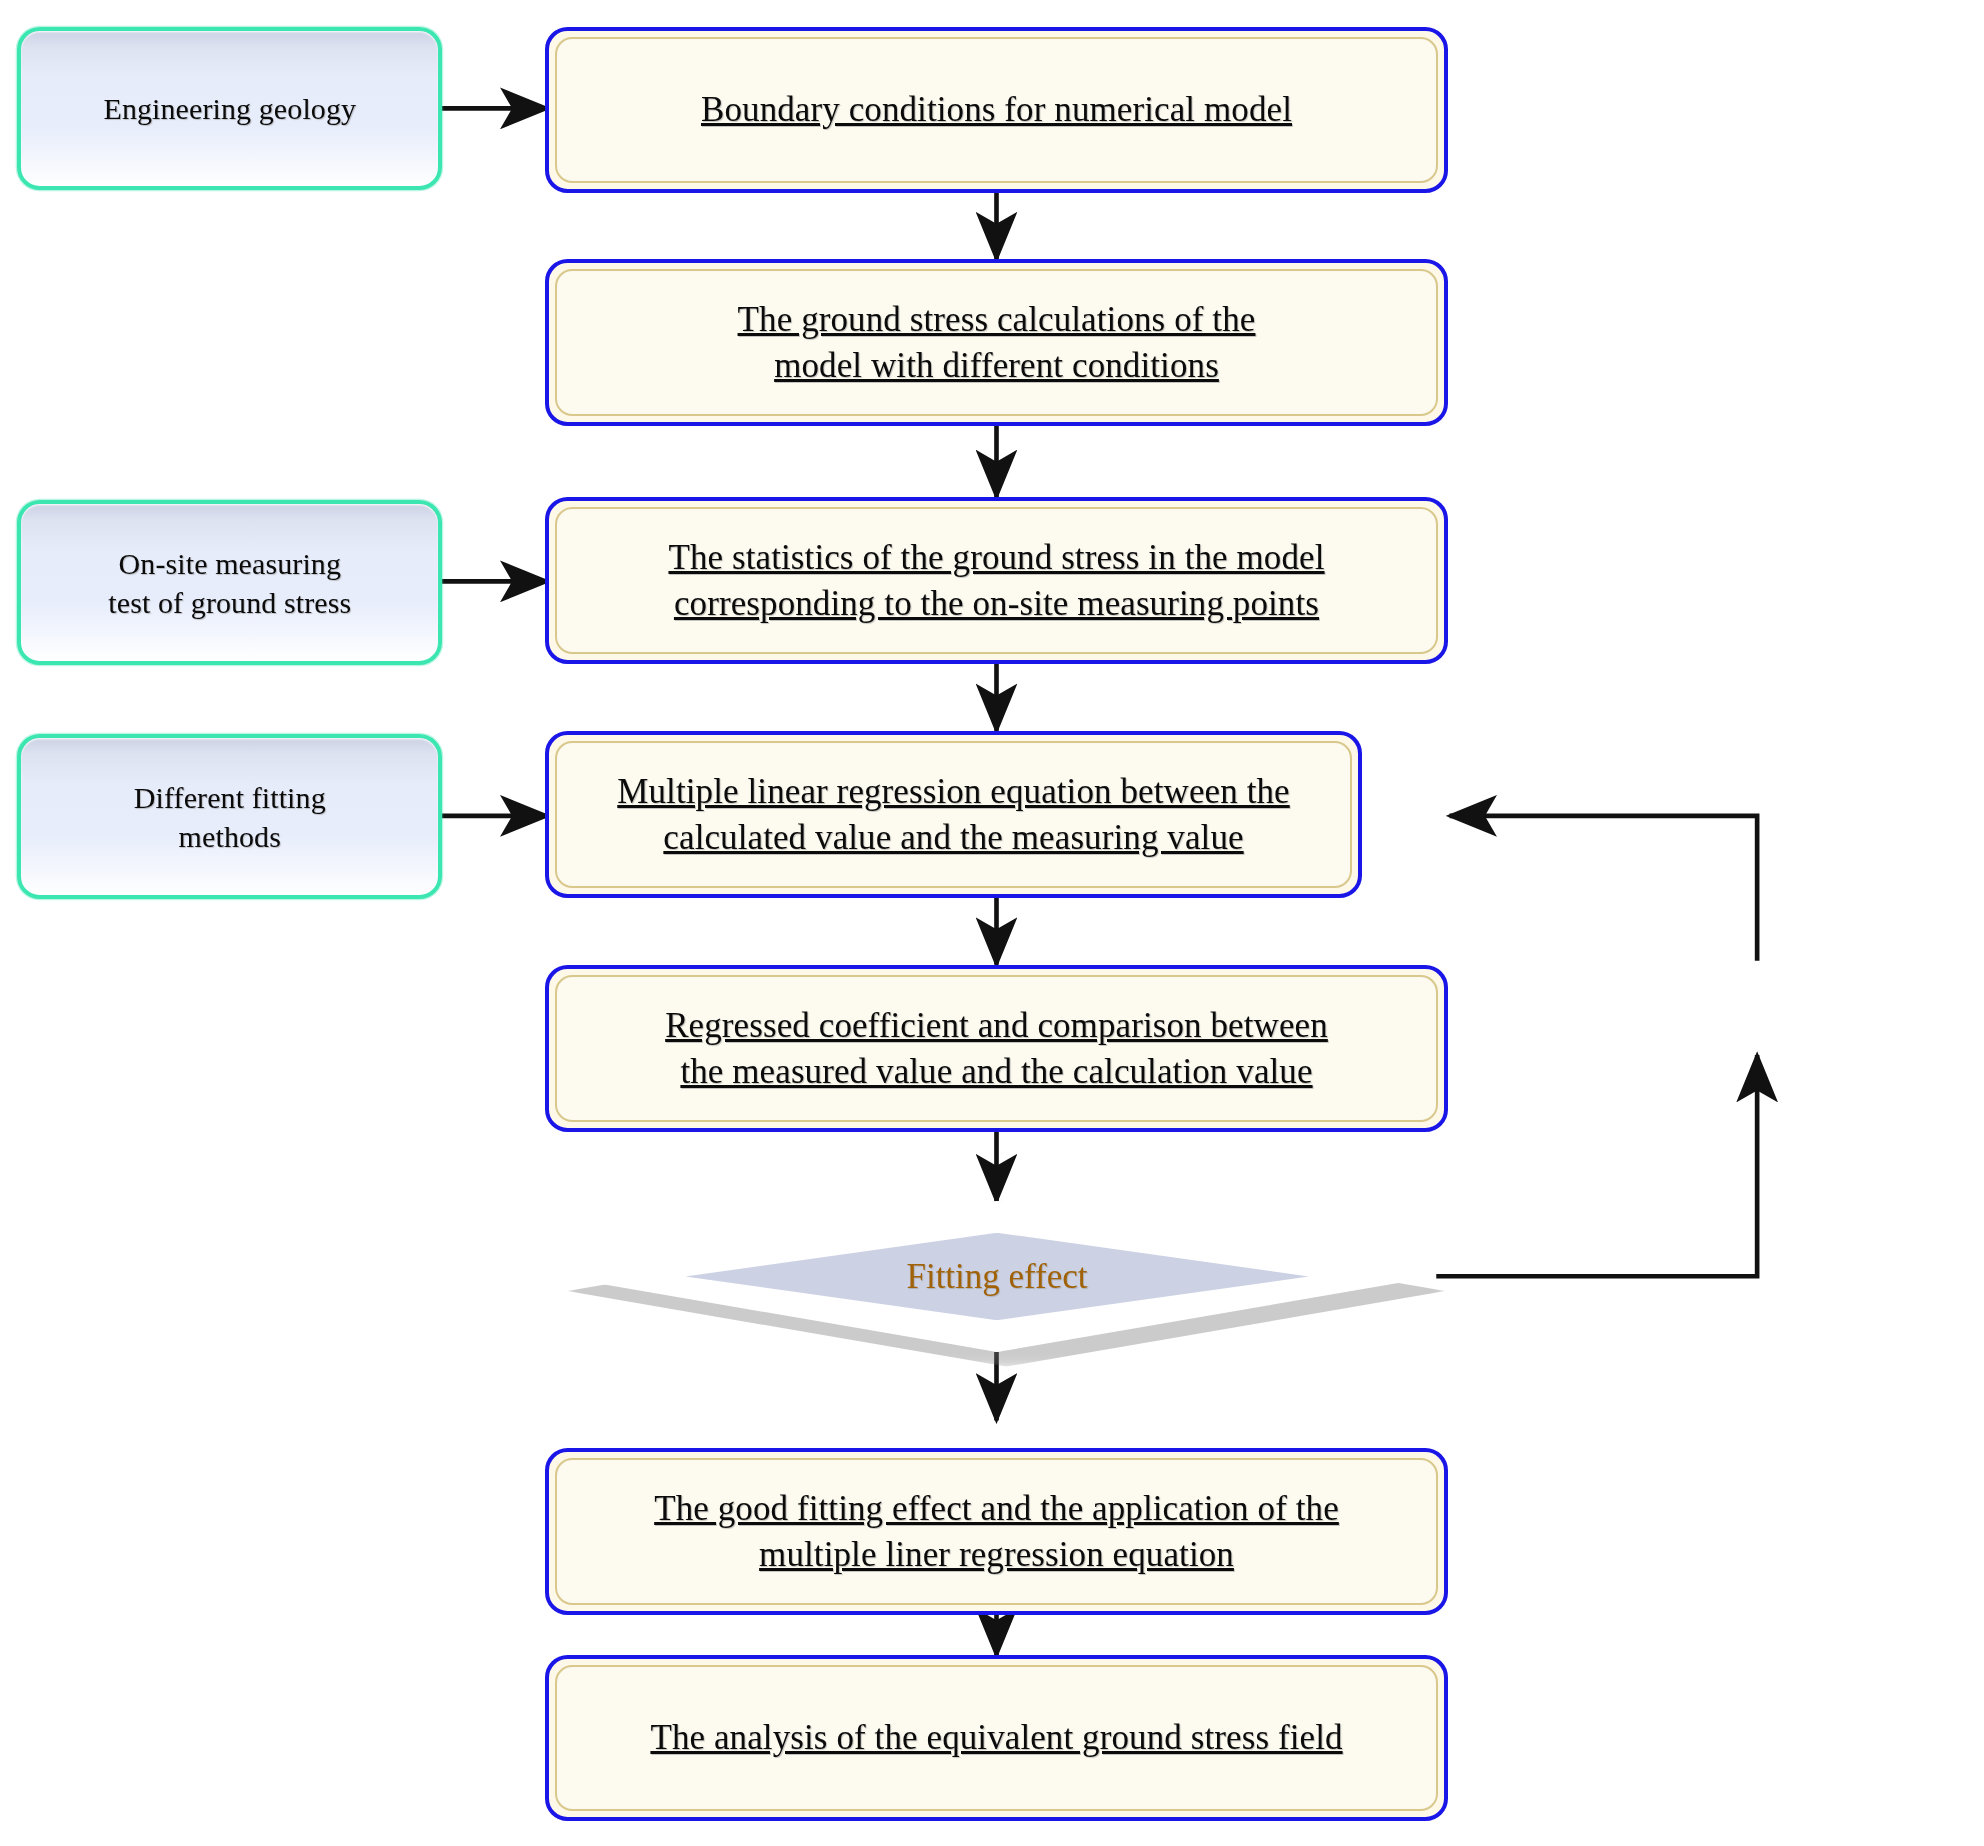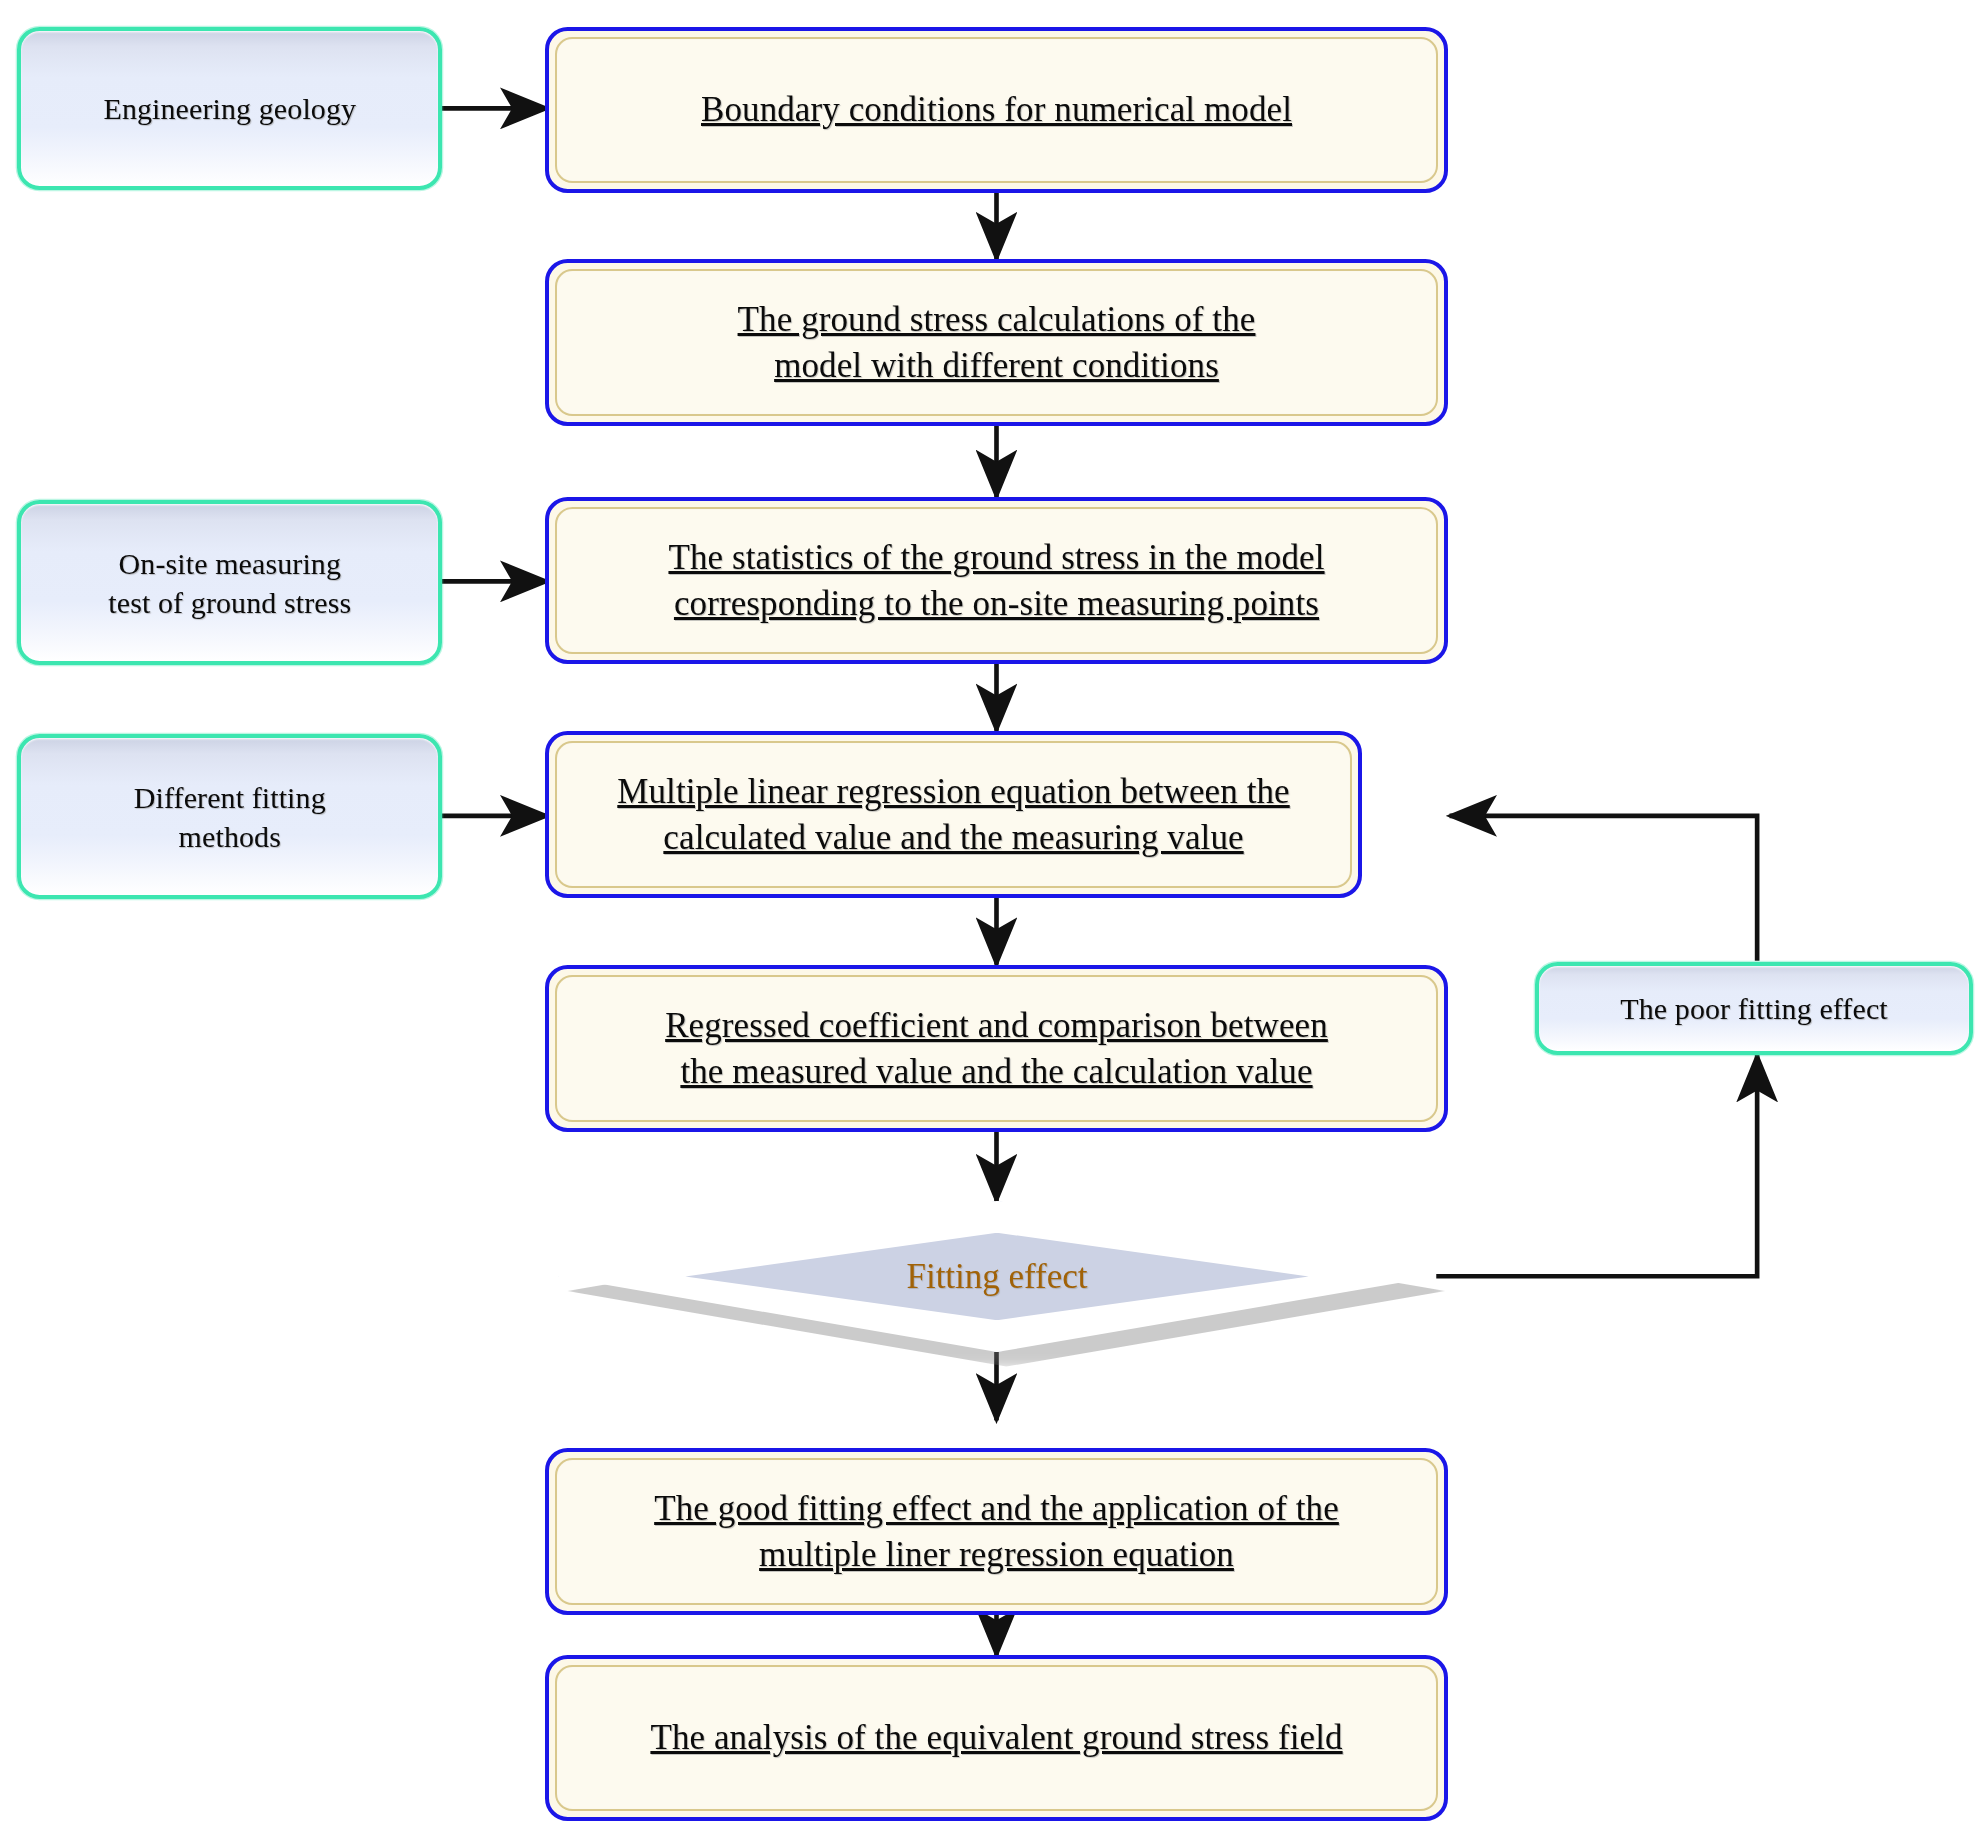--- a/index.html
+++ b/index.html
@@ -229,23 +229,20 @@
 
   <div class="node decision-node" style="left:558px; top:1201px; width:878px; height:151px;">
     <div class="decision-outer">
       <div class="decision-shadow"></div>
       <div class="decision-white"></div>
       <div class="decision-fill"></div>
       <div class="decision-label">Fitting effect</div>
     </div>
   </div>
 
-  <div class="node input-node" style="left:1535px; top:962px; width:438px; height:93px;">
-    <span class="label">The poor fitting effect</span>
-  </div>
 
   <div class="node process-node" style="left:545px; top:1448px; width:903px; height:167px;">
     <div class="inner">
       <span class="label">The good fitting effect and the application of the
 multiple liner regression equation</span>
     </div>
   </div>
 
   <div class="node process-node" style="left:545px; top:1655px; width:903px; height:166px;">
     <div class="inner">

